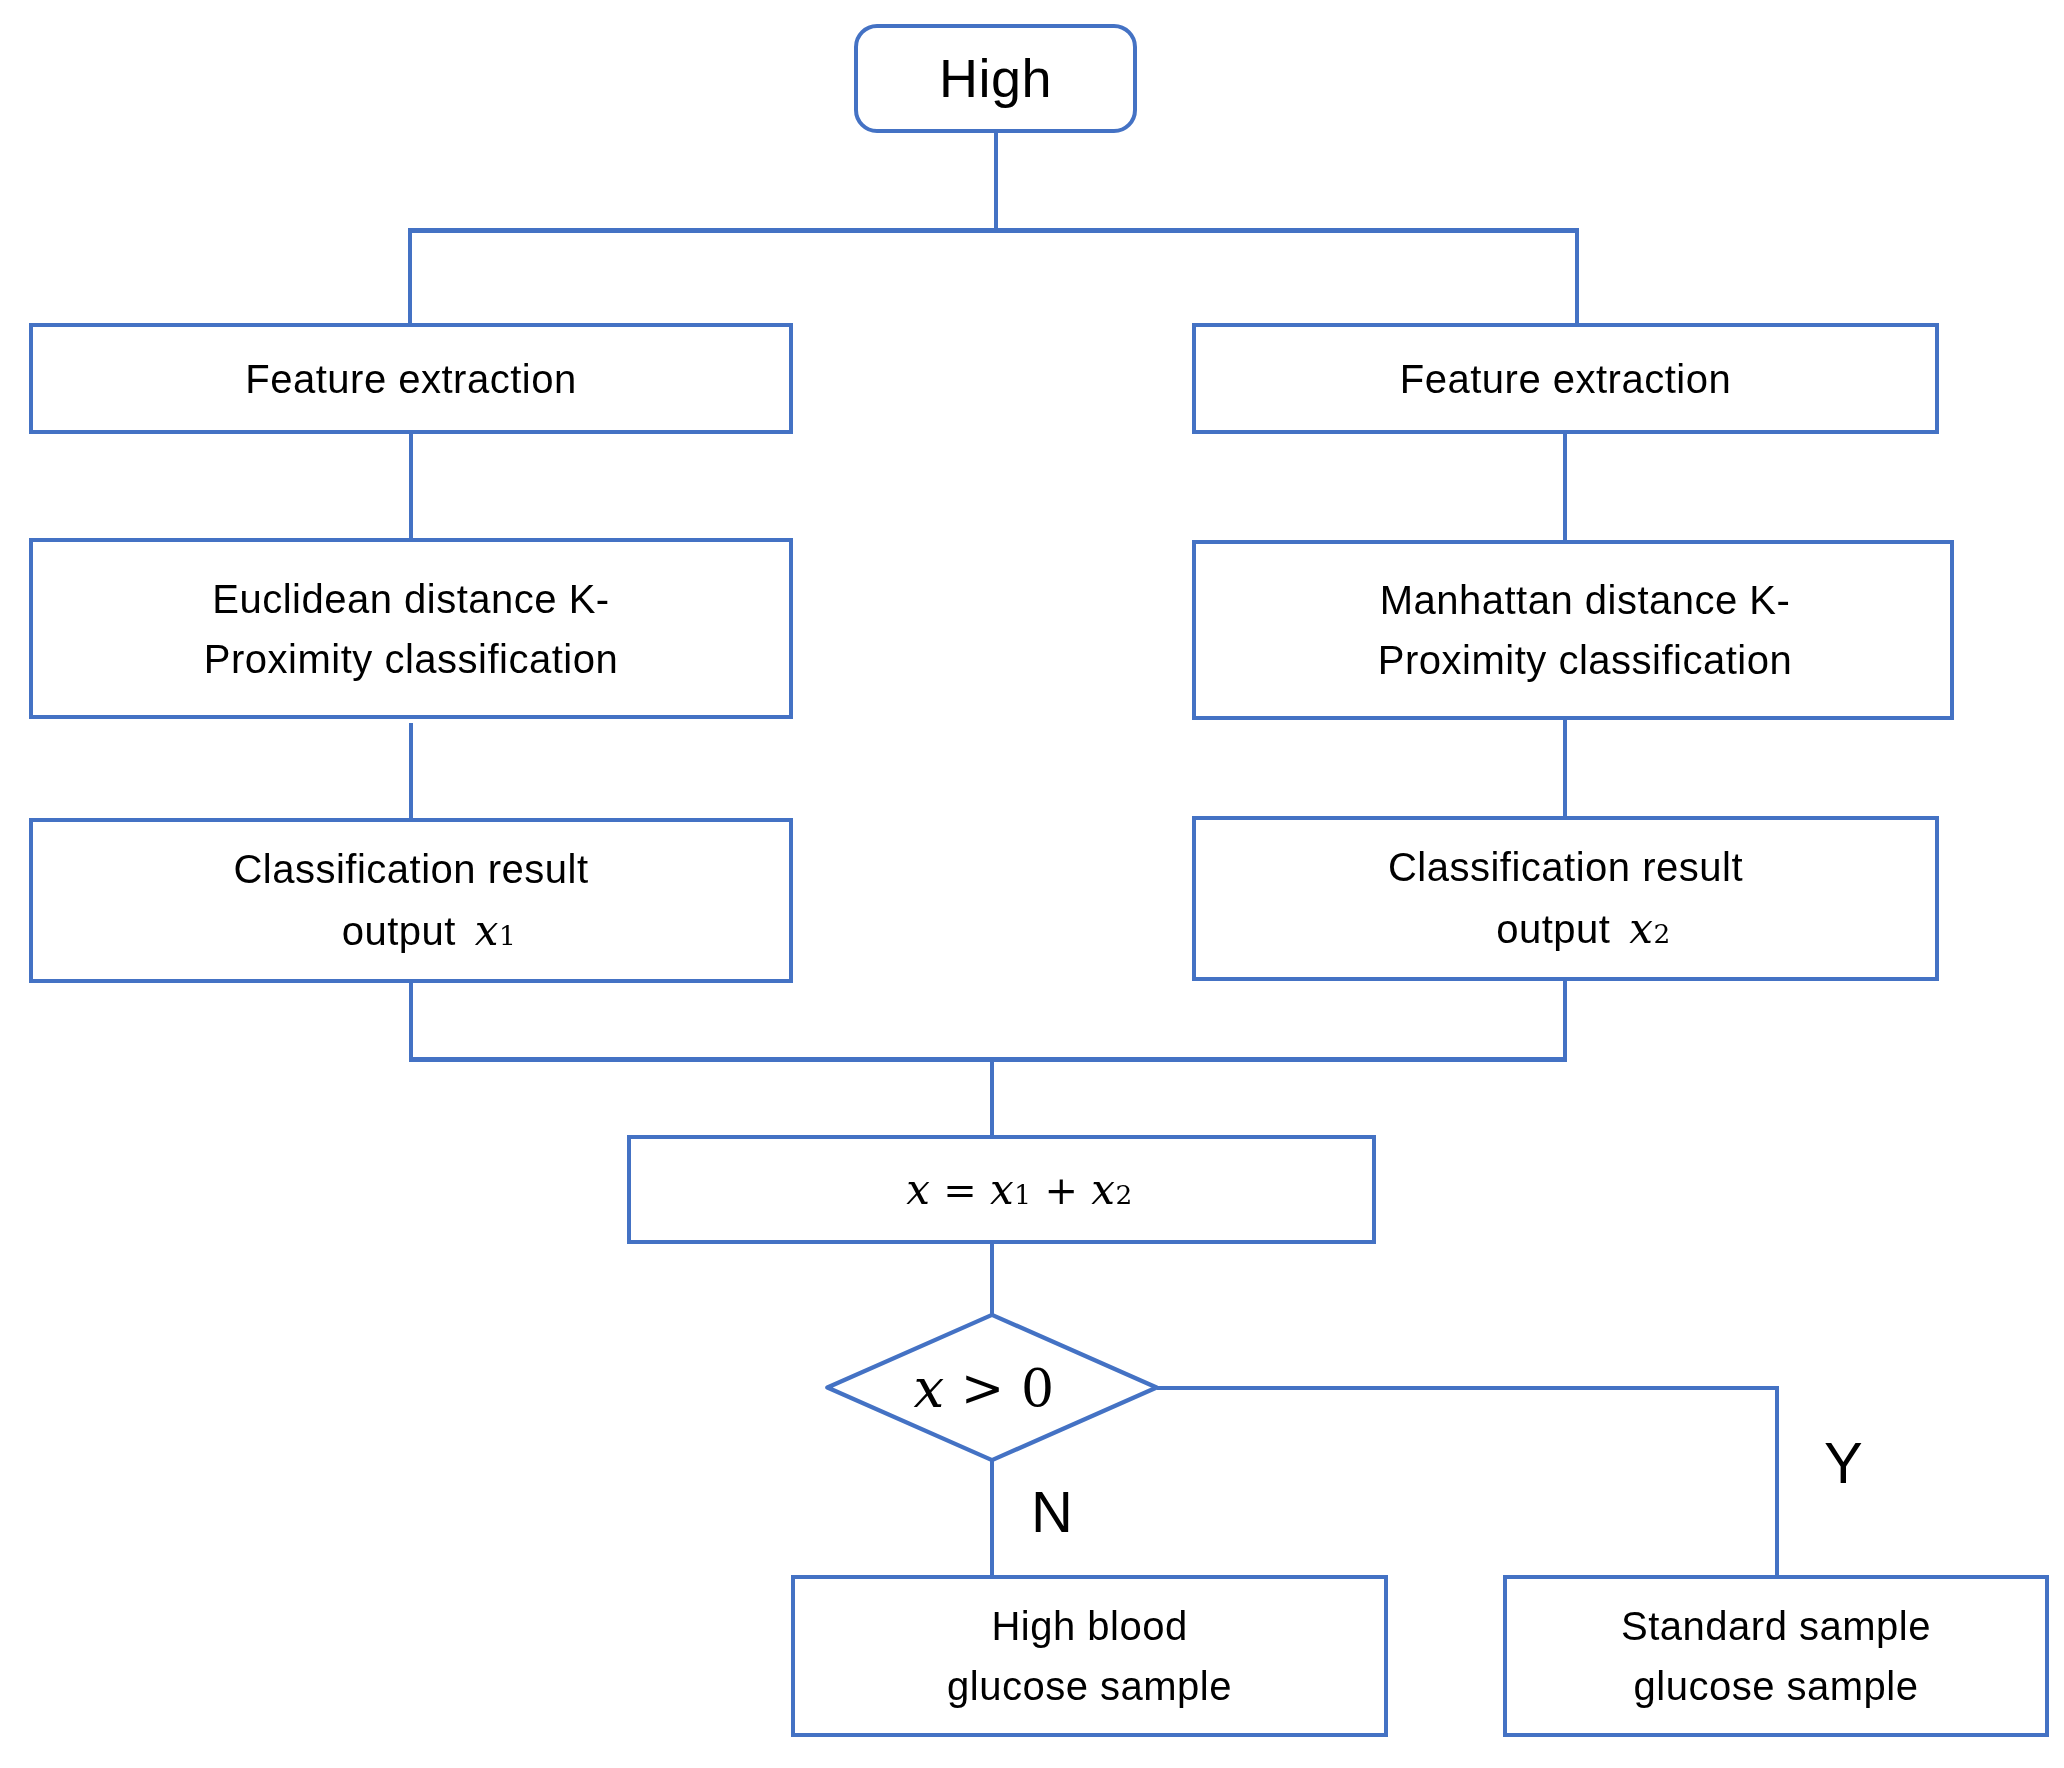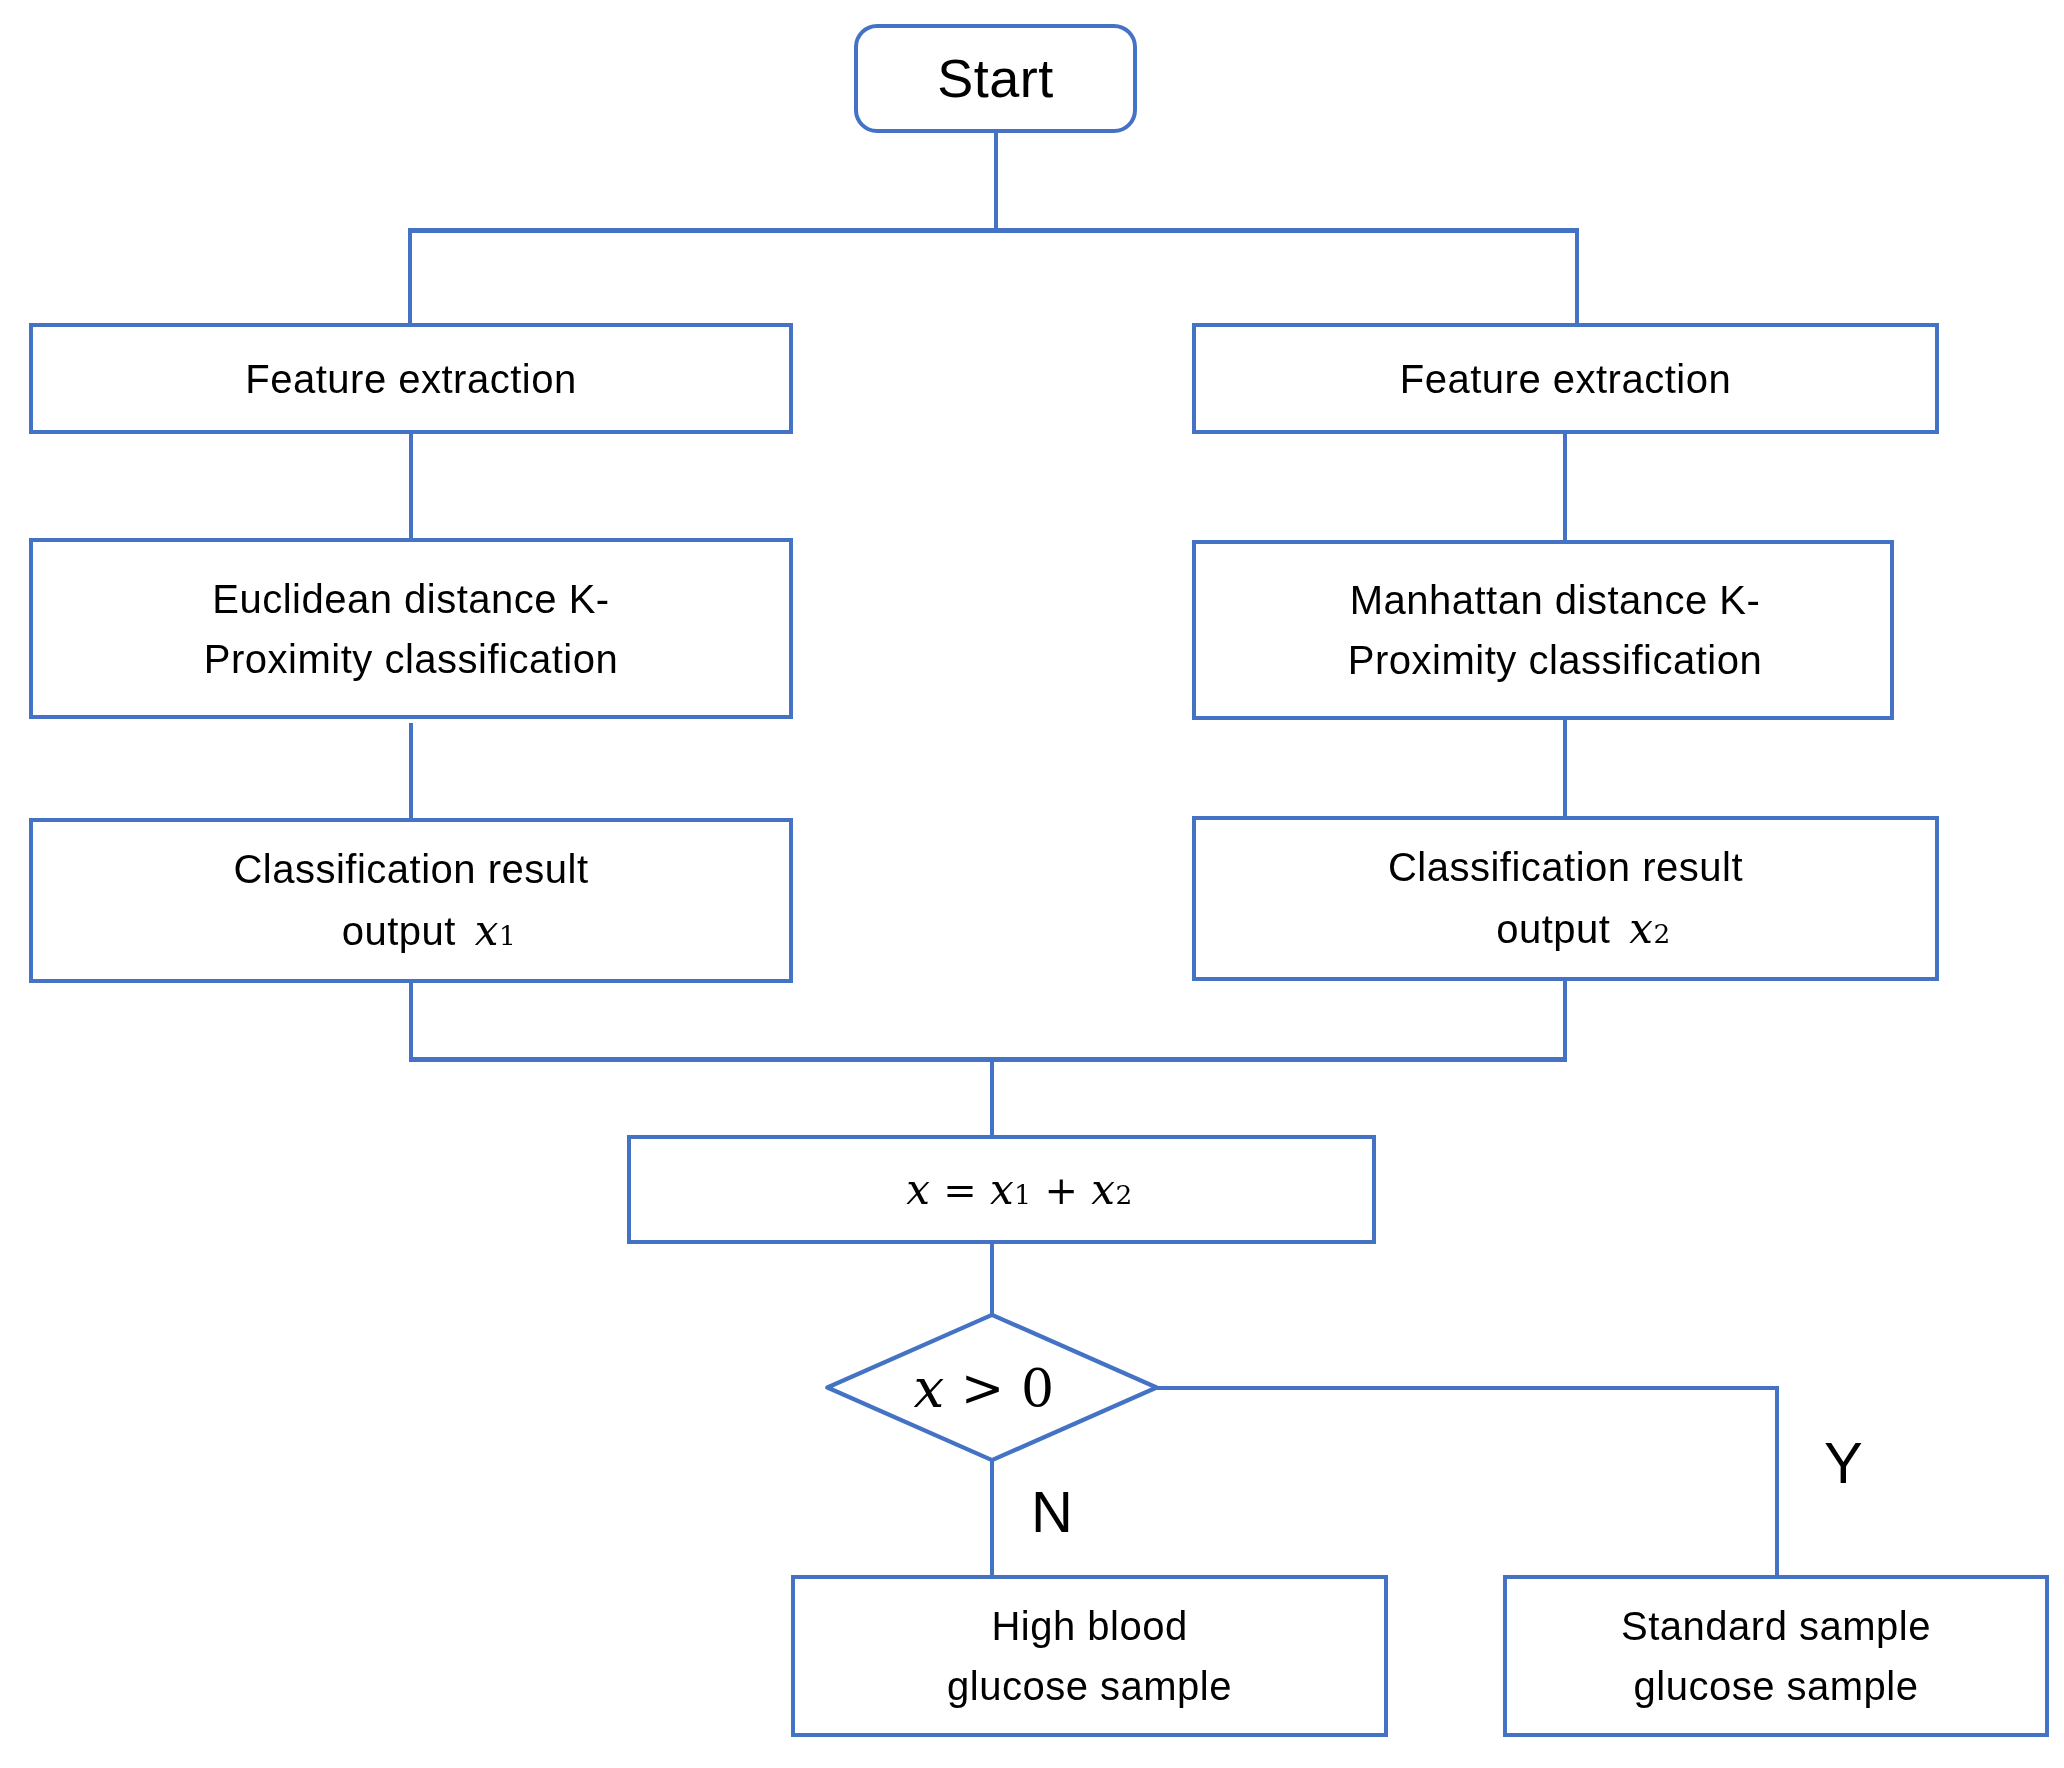--- a/index.html
+++ b/index.html
@@ -69,37 +69,37 @@
   <div class="line" style="left:409px;  top:983px;width:3.9px;  height:76px;"></div>
   <div class="line" style="left:1563px; top:981px;width:3.9px;  height:78px;"></div>
   <div class="line" style="left:409px;  top:1057px;width:1158px;height:4.9px;"></div>
   <div class="line" style="left:990px; top:1062px;width:3.9px;  height:74px;"></div>
   <div class="line" style="left:990px; top:1244px;width:3.9px;  height:73px;"></div>
   <div class="line" style="left:990px; top:1460px;width:3.9px;  height:115px;"></div>
   <div class="line" style="left:1157px; top:1386px;width:622px;height:3.9px;"></div>
   <div class="line" style="left:1775px; top:1390px;width:3.9px;  height:185px;"></div>
 
   <div class="box rounded" style="left:854px; top:24px; width:283px; height:109px;">
-    <span>Start</span>
+    <span>High</span>
   </div>
 
   <div class="box" style="left:29px; top:323px; width:764px; height:111px;">
     <span>Feature extraction</span>
   </div>
 
   <div class="box" style="left:1192px; top:323px; width:747px; height:111px;">
     <span>Feature extraction</span>
   </div>
 
   <div class="box" style="left:29px; top:538px; width:764px; height:181px;">
     <span>Euclidean distance K-</span>
     <span>Proximity classification</span>
   </div>
 
-  <div class="box" style="left:1192px; top:540px; width:702px; height:180px;padding-left:24px;">
+  <div class="box" style="left:1192px; top:540px; width:762px; height:180px;padding-left:24px;">
     <span>Manhattan distance K-</span>
     <span>Proximity classification</span>
   </div>
 
   <div class="box" style="left:29px; top:818px; width:764px; height:165px;">
     <span>Classification result</span>
     <span class="row">
       <span>output</span>
       <span class="math gap-l">x</span>
       <span class="sub">1</span>

